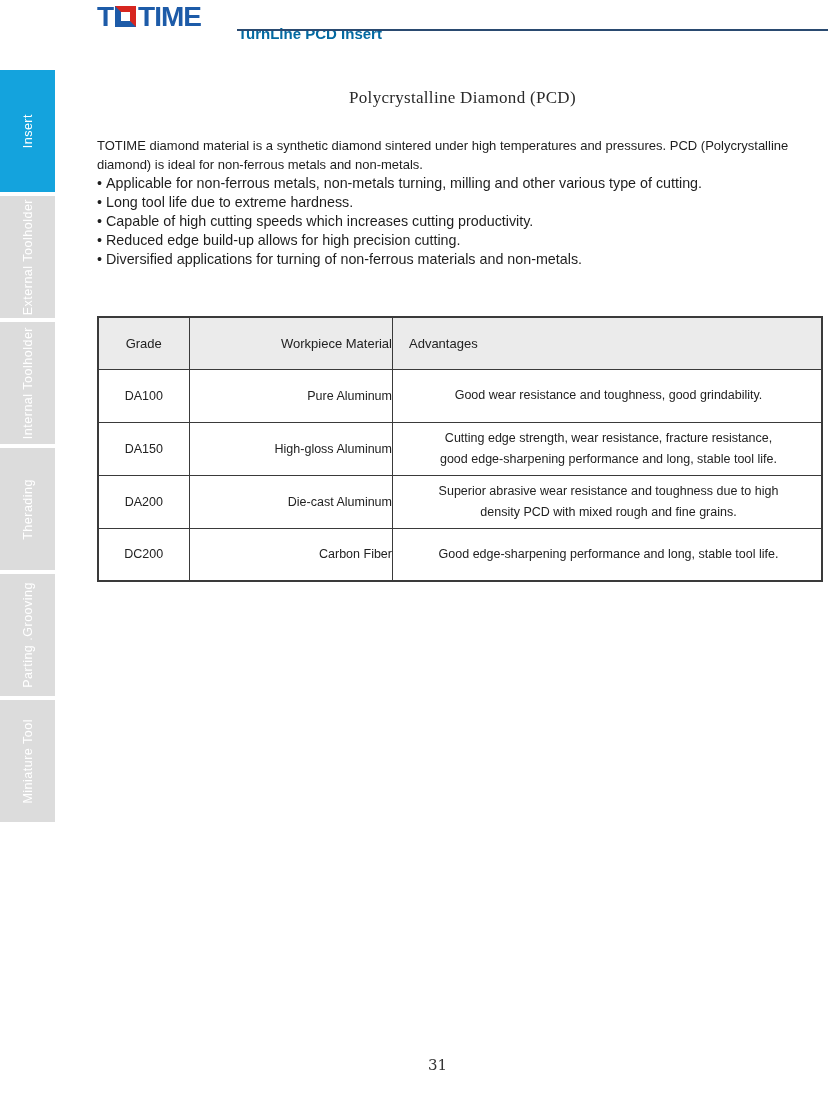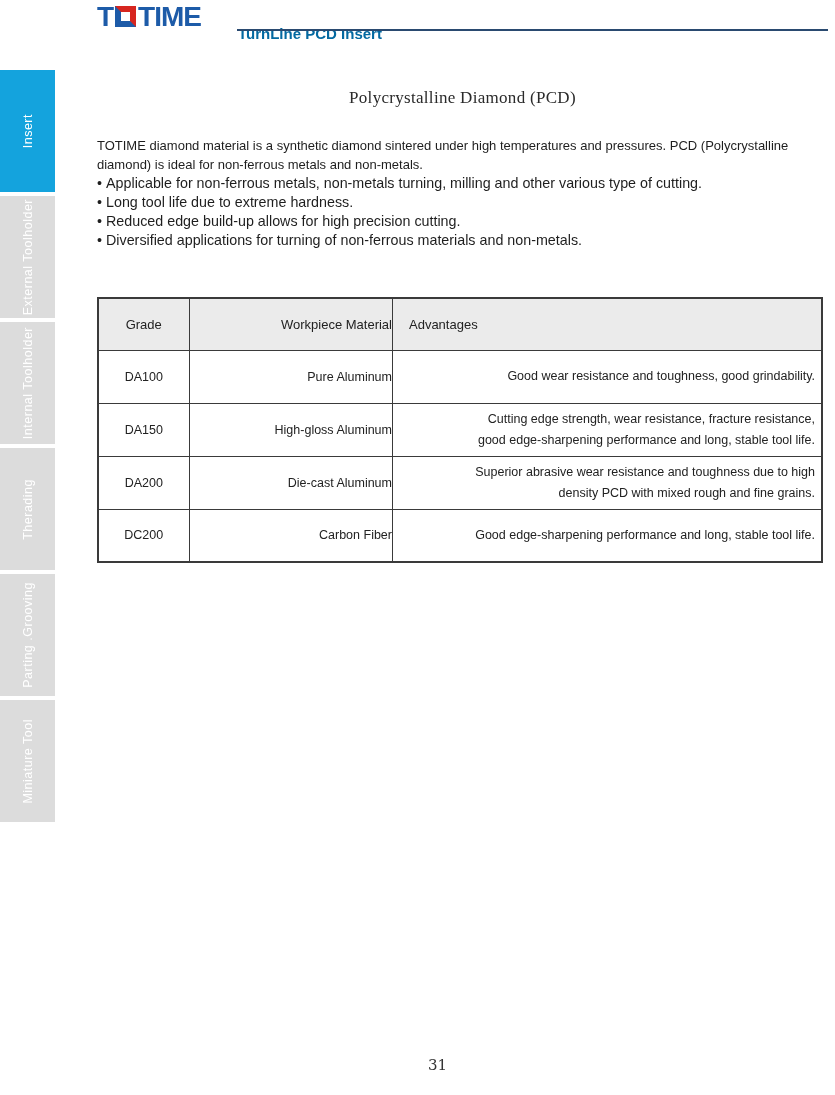--- a/index.html
+++ b/index.html
@@ -129,21 +129,21 @@
     font-size: 13px;
     color: #222222;
   }
   .grade-table td {
     height: 53px;
     font-size: 12.5px;
     color: #222222;
   }
   .col-grade   { width: 89px; text-align: center; }
   .col-material{ width: 199px; text-align: right; }
-  .col-adv     { width: 420px; text-align: right; padding-left: 9px; padding-right: 6px;
+  .col-adv     { width: 420px; text-align: center; padding-left: 9px; padding-right: 6px;
                  white-space: pre-line; line-height: 21px; }
 
   
   .footer {
     position: absolute;
     top: 1056px;
     left: 0;
     width: 875px;
     text-align: center;
     font-family: "DejaVu Serif", "Liberation Serif", serif;
@@ -186,20 +186,21 @@
   </div>
 
   <div class="main">
     <h1 class="doc-title">Polycrystalline Diamond (PCD)</h1>
 
     <p class="intro">TOTIME diamond material is a synthetic diamond sintered under high temperatures and pressures. PCD (Polycrystalline diamond) is ideal for non-ferrous metals and non-metals.</p>
 
     <ul class="bullets">
       <li><span class="bullet-dot">•</span><span>Applicable for non-ferrous metals, non-metals turning, milling and other various type of cutting.</span></li>
       <li><span class="bullet-dot">•</span><span>Long tool life due to extreme hardness.</span></li>
+      <li><span class="bullet-dot">•</span><span>Capable of high cutting speeds which increases cutting productivity.</span></li>
       <li><span class="bullet-dot">•</span><span>Reduced edge build-up allows for high precision cutting.</span></li>
       <li><span class="bullet-dot">•</span><span>Diversified applications for turning of non-ferrous materials and non-metals.</span></li>
     </ul>
 
     <table class="grade-table">
       <thead>
         <tr>
           <th class="col-grade">Grade</th>
           <th class="col-material">Workpiece Material</th>
           <th class="col-adv" style="text-align:left; padding-left:16px;">Advantages</th>

